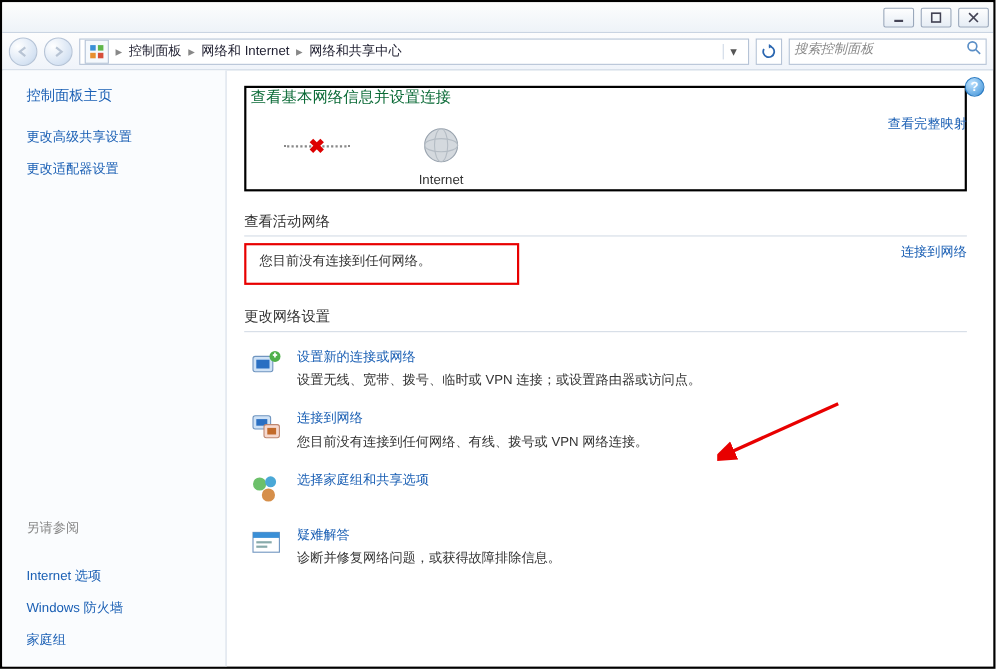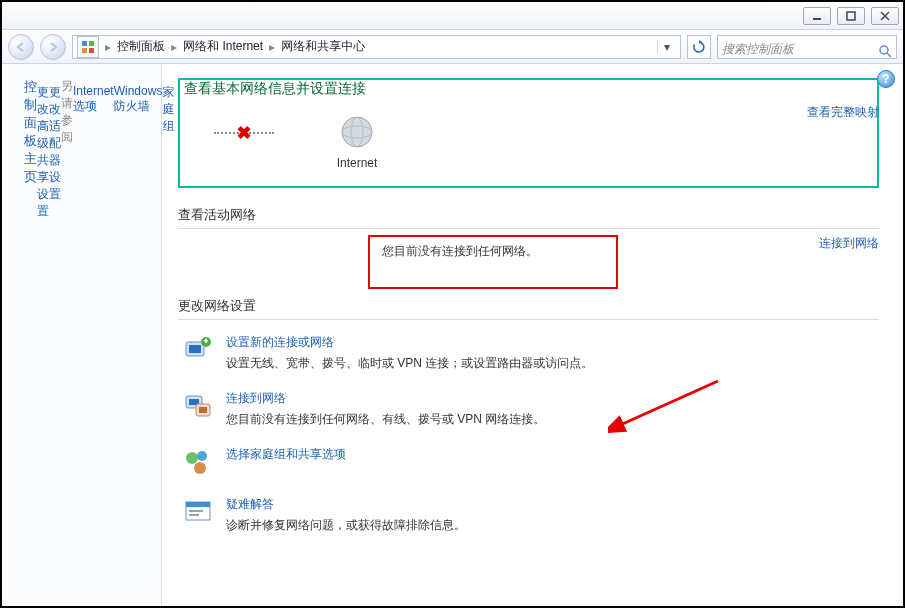--- a/index.html
+++ b/index.html
@@ -71,60 +71,60 @@
   .refresh-btn {
     width: 24px; height: 24px;
     border: 1px solid #b5c3d6;
     background: #fff;
     display:flex;align-items:center;justify-content:center;color:#2a66b0;
   }
   .searchbox {
     width: 180px; height: 24px;
     border: 1px solid #b5c3d6;
     background: #fff;
-    display:flex;align-items:flex-end;justify-content:space-between;
+    display:flex;align-items:flex-start;justify-content:space-between;
     padding: 0 4px; color:#888; font-style: italic;
   }
   
   .body {
     display: flex;
     height: calc(100% - 28px - 34px);
   }
   .sidebar {
-    width: 160px;
+    width: 204px;
     border-right: 1px solid #d6dee8;
     background: #fafcfe;
     padding: 14px 10px 10px 22px;
-    display:flex;flex-direction:row;
+    display:flex;flex-direction:column;
     color:#333;
     position: relative;
   }
   .sidebar .title { color: #1a5fb4; font-size: 13px; margin-bottom: 14px; }
   .sidebar .link { color: #1a5fb4; margin: 6px 0; font-size: 12px; cursor:pointer; }
   .sidebar .sep { flex: 1; }
-  .sidebar .also-title { color: #888; font-size: 12px; margin-bottom: 6px; }
+  .sidebar .also-title { color: #888; font-size: 12px; margin-bottom: 20px; }
   .main { flex: 1; padding: 14px 24px 10px 16px; position: relative; }
   .main h1 { color: #0a6a36; font-size: 14px; font-weight: normal; margin: 0 0 8px 0; }
-  .redbox1 { border: 2px solid #14b8a6; padding: 0 4px 16px 4px; }
+  .redbox1 { border: 2px solid #000000; padding: 0 4px 2px 4px; }
   .net-diagram {
     display:flex;align-items:flex-start;justify-content:flex-start;
     gap: 8px; padding: 4px 0 0 30px;
   }
   .diag-item { width:150px; text-align:center; }
   .diag-icon { height:44px; display:flex;align-items:center;justify-content:center; }
   .diag-label { font-size:12px; color:#333; margin-top:2px; }
   .diag-sub { font-size:11px; color:#666; }
   .diag-line { width:60px; border-top:2px dotted #888; position:relative; margin-top:22px; }
   .diag-x { position:absolute; left:50%; top:-12px; transform:translateX(-50%); color:#d00; font-size:18px; font-weight:bold; }
   .full-map-link { position:absolute; right:24px; top:40px; color:#1a5fb4; font-size:12px; cursor:pointer; }
   .section-title { color:#333; font-size:13px; margin:18px 0 4px 0; }
   .hr { border-top:1px solid #d4dce6; margin: 2px 0 6px 0; }
   .status-row { display:flex; }
   .connect-link { margin-left:auto; color:#1a5fb4; font-size:12px; cursor:pointer; }
-  .redbox2 { border:2px solid #e80000; padding:6px 12px; margin-left:190px; width:250px; height:54px; color:#333; font-size:12px; }
+  .redbox2 { border:2px solid #e80000; padding:6px 12px; width:250px; height:38px; color:#333; font-size:12px; }
   .arrow-wrap { position:relative; }
   .big-arrow { position:absolute; left:430px; top:170px; pointer-events:none; }
   .option-list { margin-top: 4px; }
   .option { display:flex; gap:12px; padding:8px 0 10px 4px; }
   .opt-icon { width:32px;height:32px; flex:0 0 32px; display:flex;align-items:center;justify-content:center; }
   .opt-title { color:#1a5fb4; font-size:12px; cursor:pointer; }
   .opt-desc { color:#333; font-size:12px; margin-top:4px; }
   .help-icon { position:absolute; right:8px; top:6px; width:18px;height:18px;border-radius:50%;background:radial-gradient(circle at 35% 30%,#bfe3ff,#3a8fd6);display:flex;align-items:center;justify-content:center;color:#fff;font-weight:bold;font-size:12px;border:1px solid #2d7cc2; cursor:pointer; }
 </style>
 </head>
@@ -232,21 +232,21 @@
     <div class="arrow-wrap">
     <div class="section-title">查看活动网络</div>
     <div class="hr"></div>
     <div class="status-row">
       <div class="redbox2">
         <span>您目前没有连接到任何网络。</span>
       </div>
       <div class="connect-link">连接到网络</div>
     </div>
 
-    <div class="section-title" style="margin-top:8px">更改网络设置</div>
+    <div class="section-title" style="margin-top:20px">更改网络设置</div>
     <div class="hr"></div>
 
     <svg class="big-arrow" width="120" height="60">
       <defs>
             <marker id="ah" markerWidth="10" markerHeight="10" refX="2" refY="3" orient="auto">
               <path d="M0,0 L0,6 L8,3 Z" fill="#e80000"></path>
             </marker>
           </defs>
       <line x1="110" y1="5" x2="10" y2="50" stroke="#e80000" stroke-width="3" marker-end="url(#ah)"></line>
     </svg>

